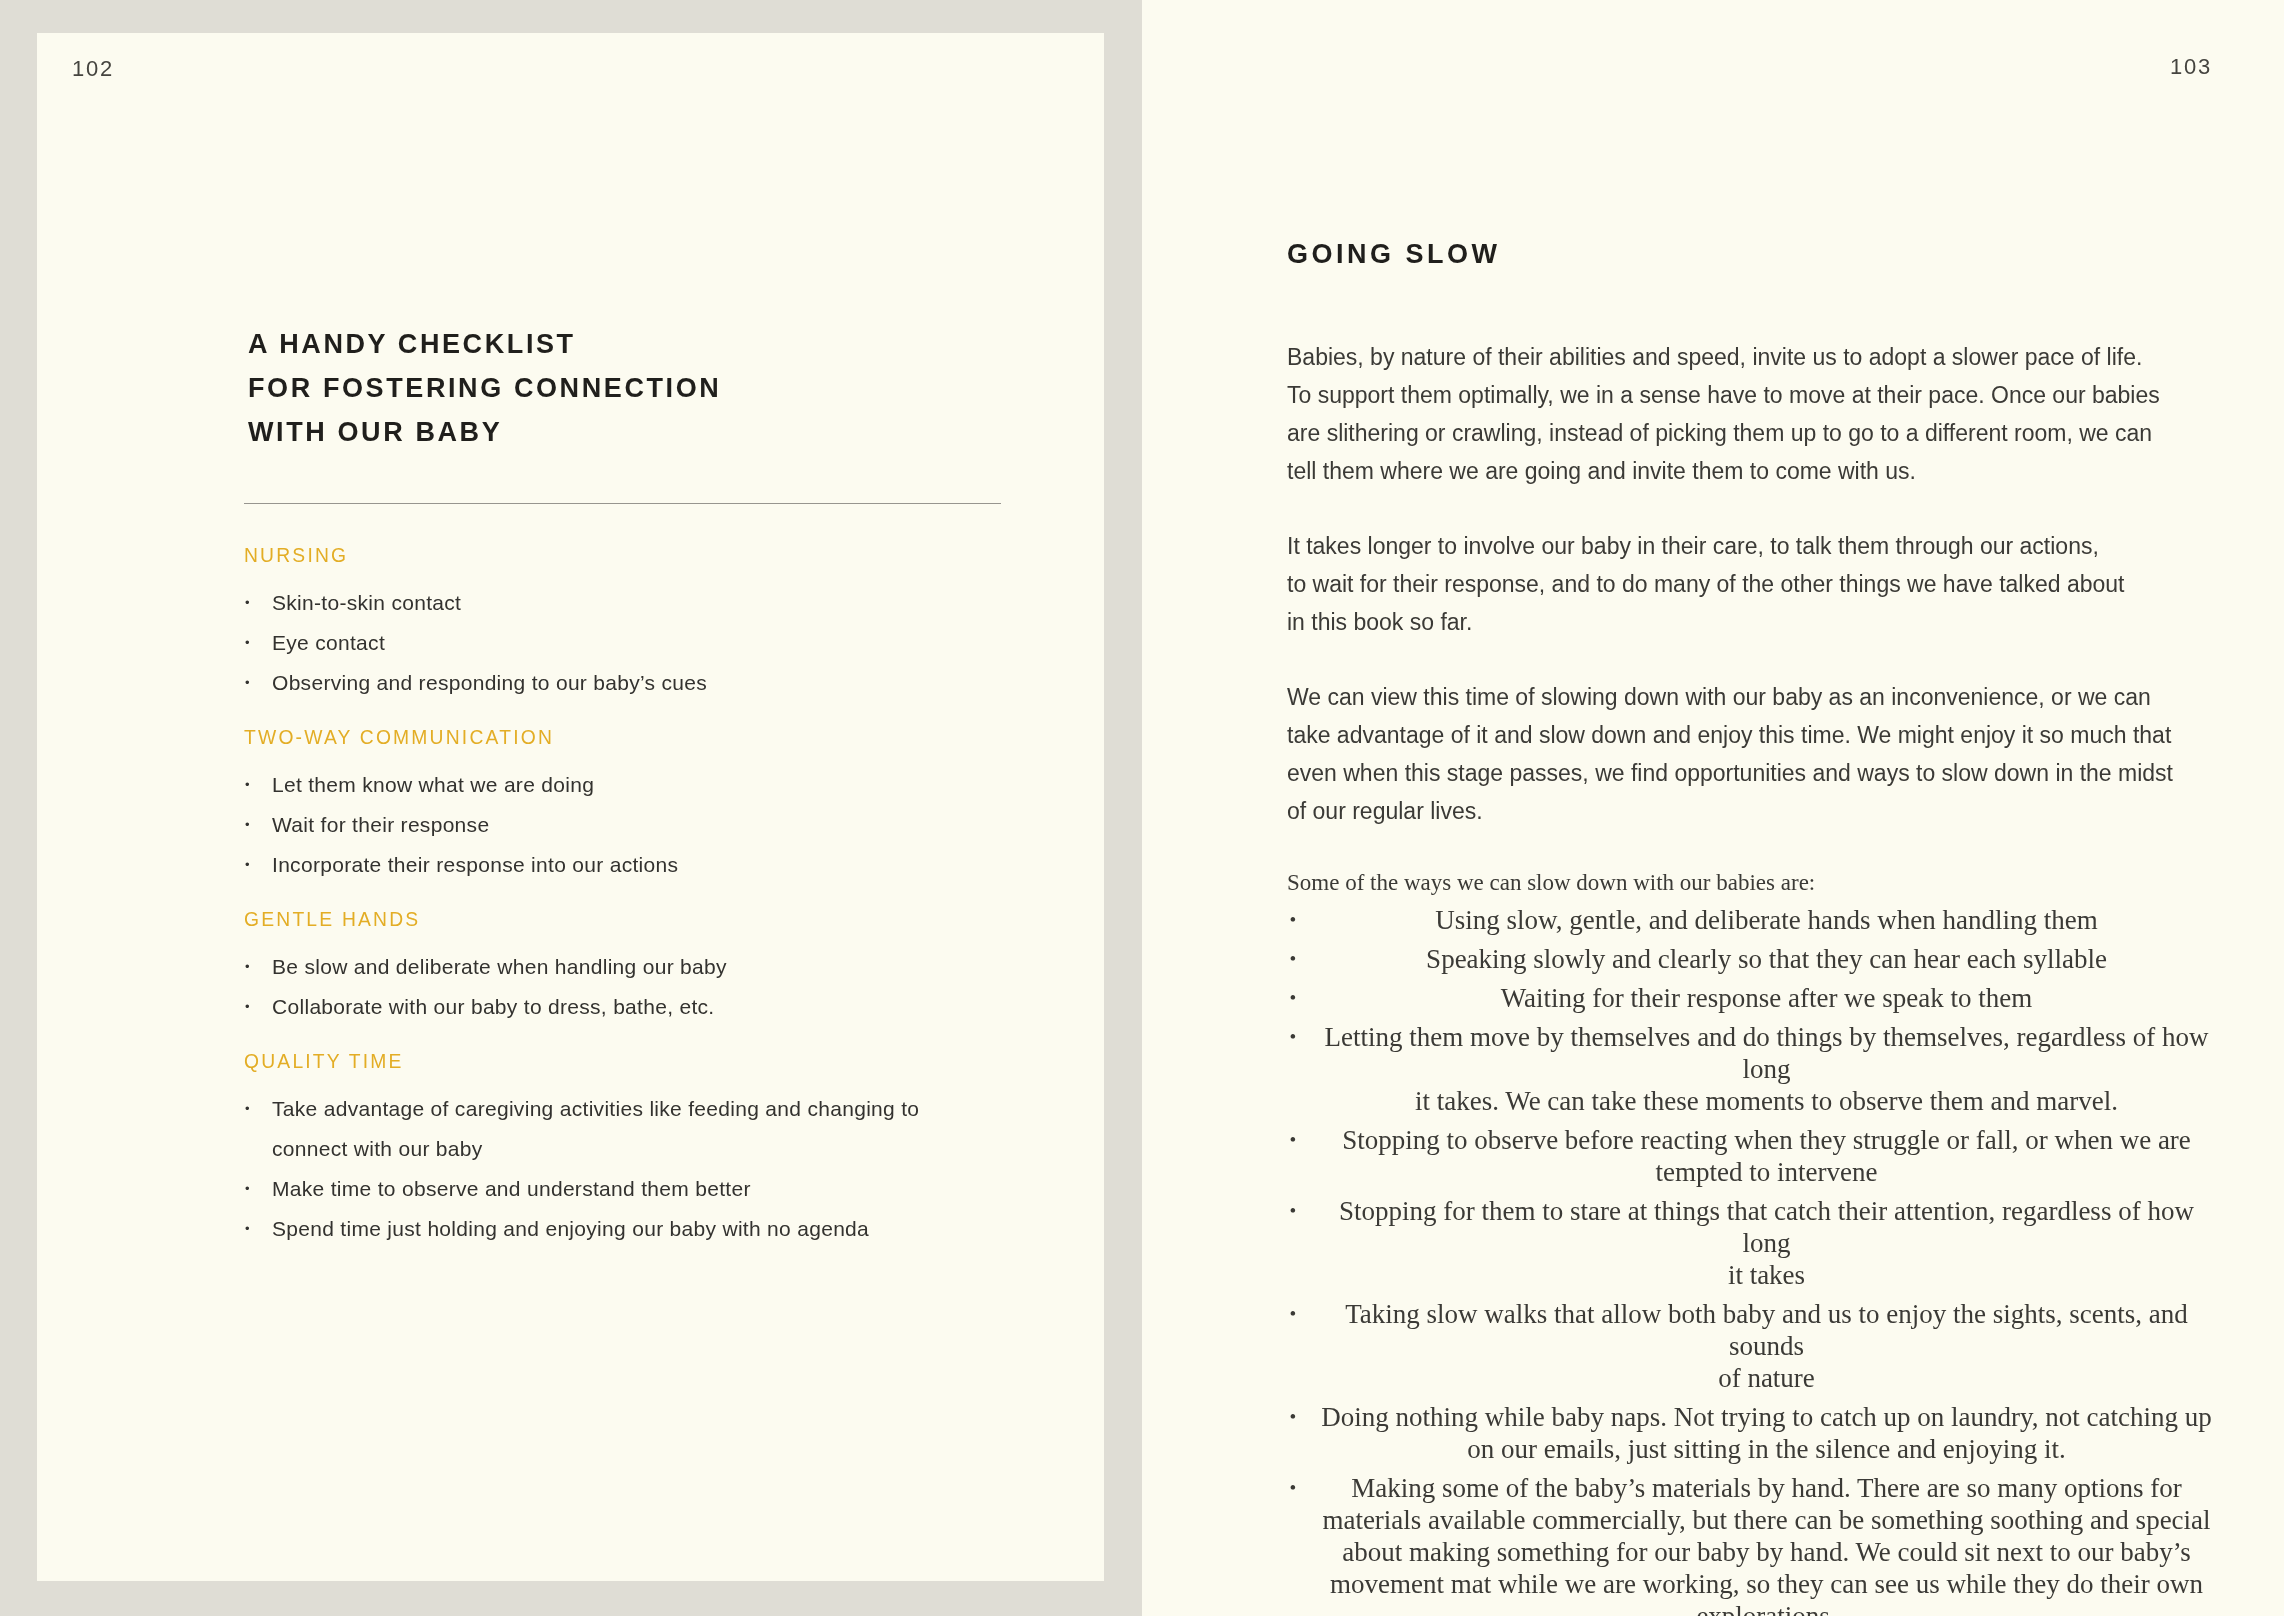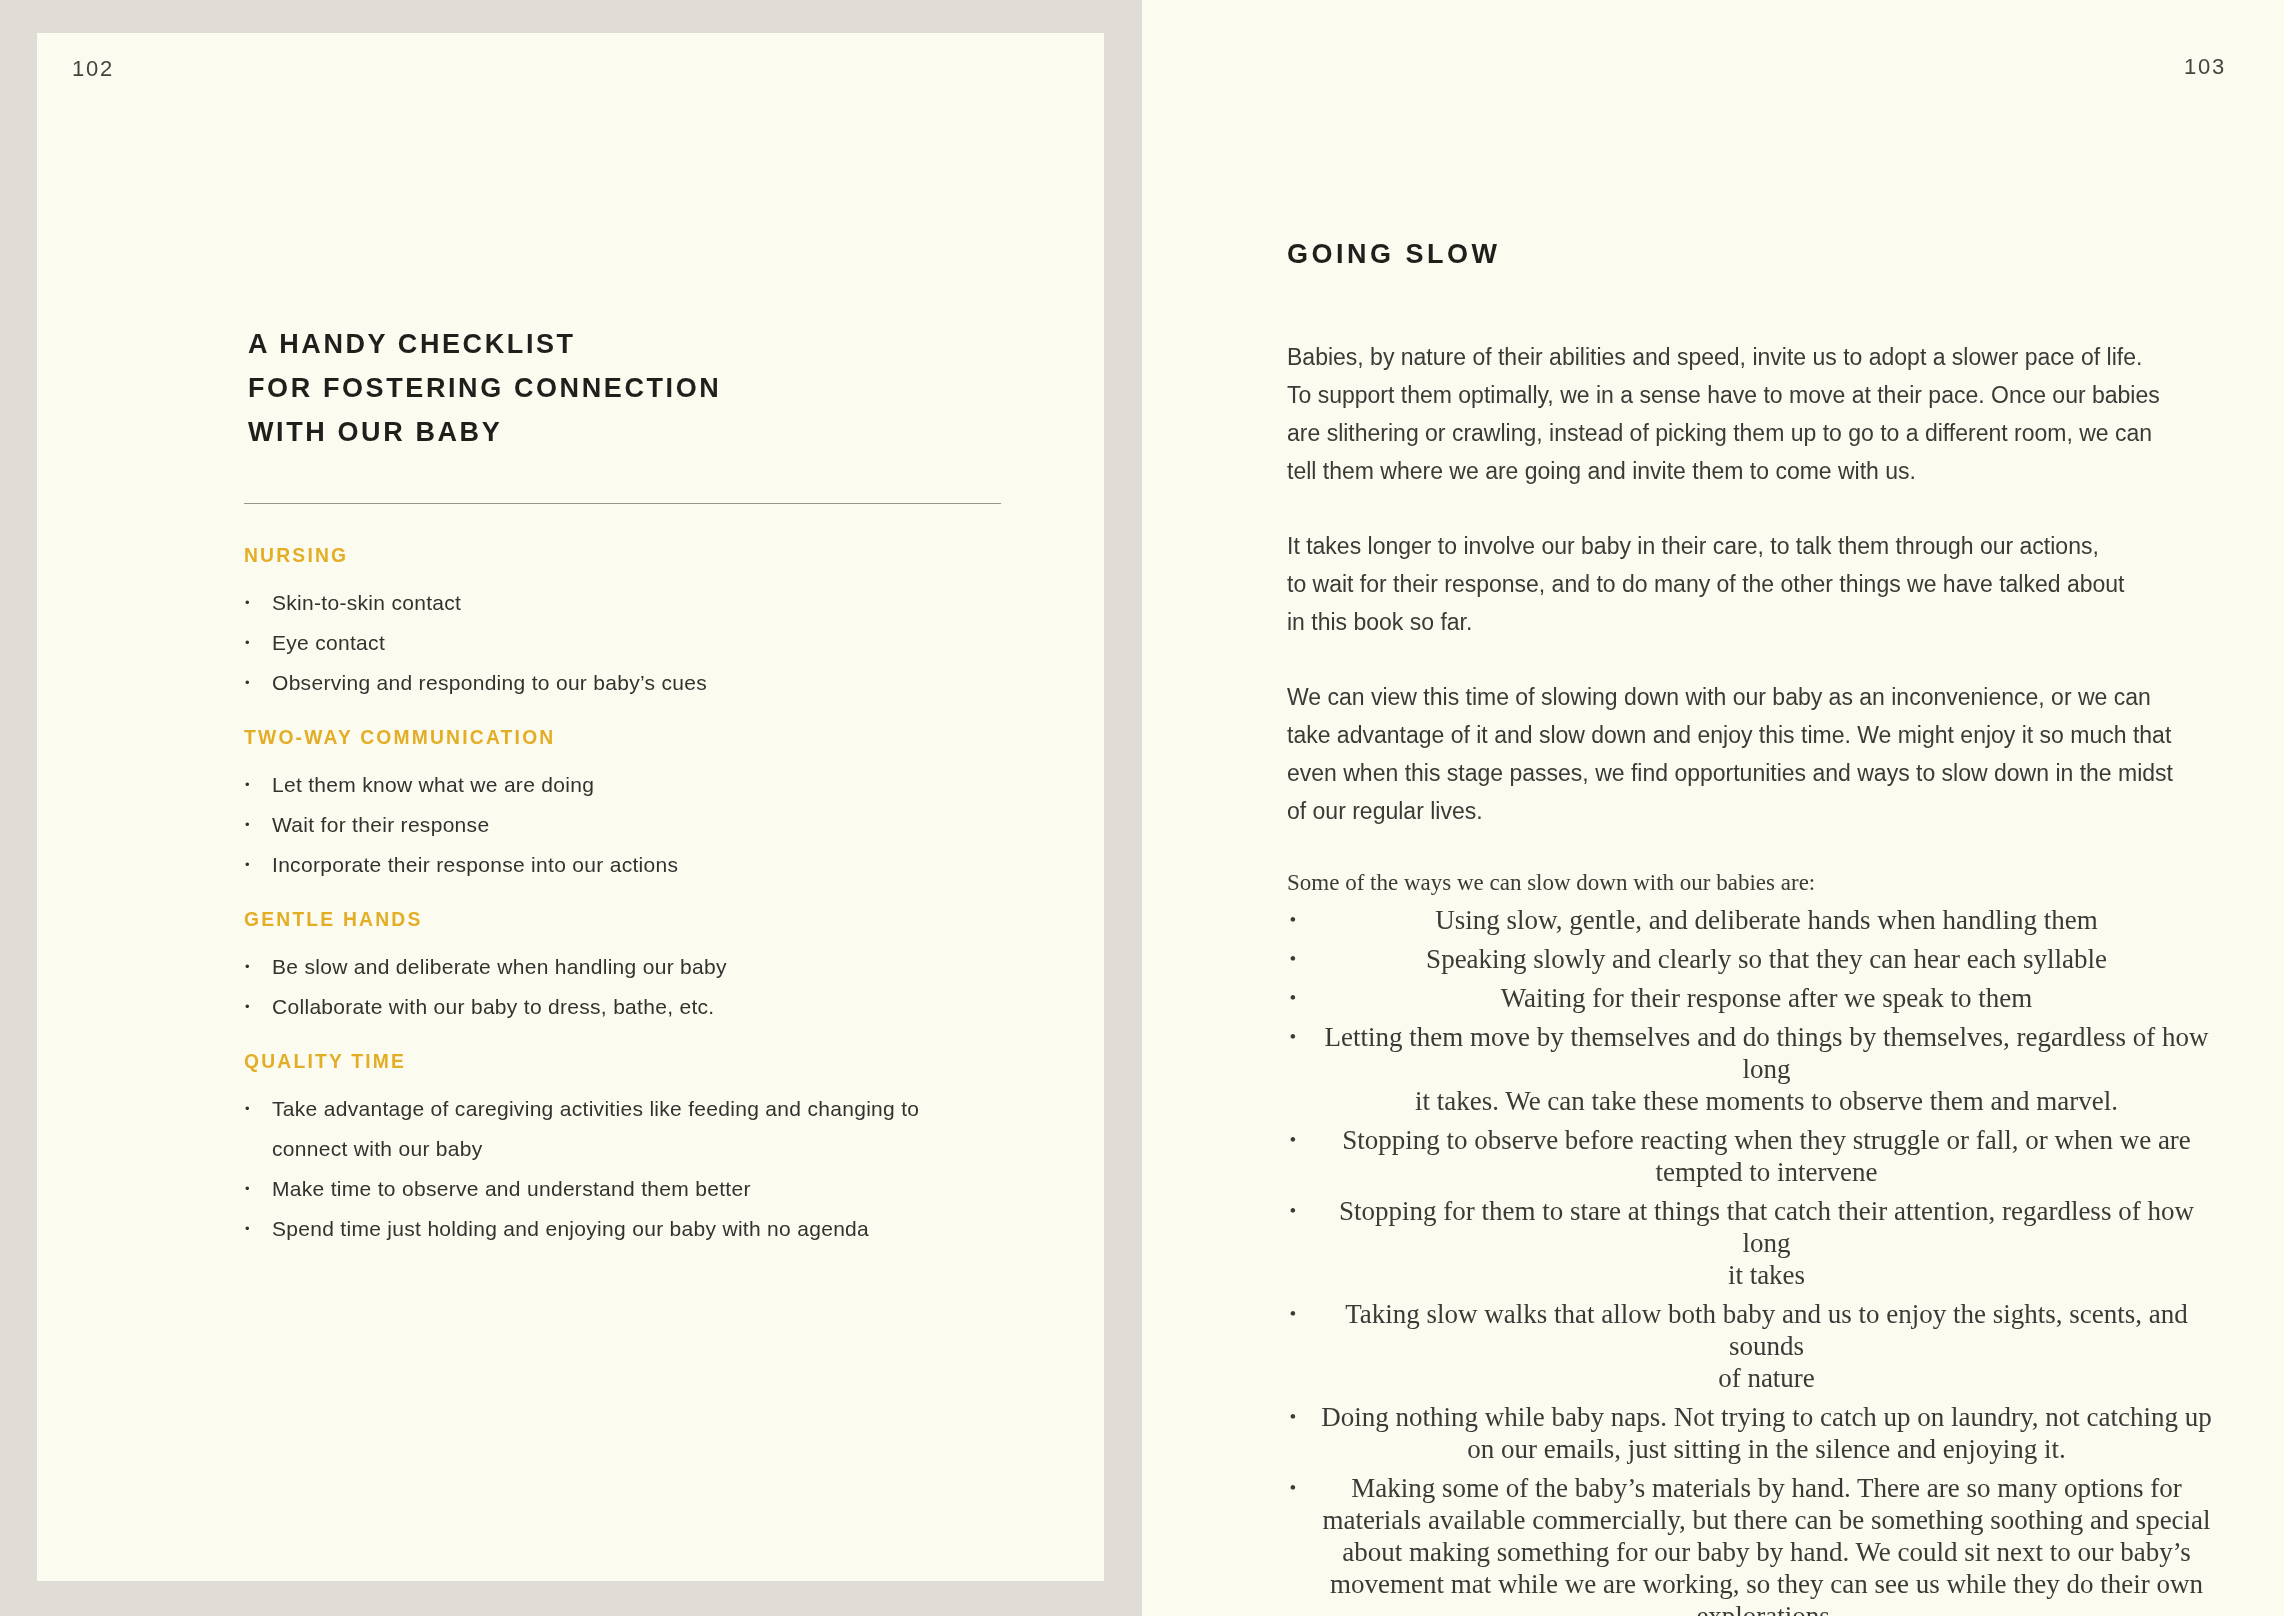--- a/index.html
+++ b/index.html
@@ -22,39 +22,39 @@
   }
   .page{position:absolute;background:var(--page);}
   .page-left{left:37px;top:33px;width:1067px;height:1548px;}
   .page-right{left:1142px;top:0;width:1142px;height:1616px;}
 
   .page-num{
     position:absolute;
     font-size:22px;color:var(--pagenum);letter-spacing:1.8px;
   }
   .page-num.left{left:27px;top:23px;margin-left:8px;}
-  .page-num.right{right:58px;top:54px;}
+  .page-num.right{right:72px;top:54px;}
 
   
   .lp-content{position:absolute;left:207px;top:285px;width:826px;}
   .lp-title{
     margin:4px;
     font-size:27px;line-height:44px;font-weight:bold;
     letter-spacing:2.6px;color:var(--ink);
     white-space:pre-line;
   }
   .divider{
     border:none;border-top:0.9px solid var(--divider);
     margin:49px 0 0 0;width:757px;
   }
   .cl-section{margin-top:41px;}
   .cl-section + .cl-section{margin-top:24px;}
   .cl-heading{
     margin:0 0 16px 0;
-    font-size:19.3px;font-weight:bold;letter-spacing:2.2px;
+    font-size:19.3px;font-weight:normal;letter-spacing:2.2px;
     color:var(--gold);
   }
   .cl-items{list-style:none;margin:0;padding:0;}
   .cl-items li{
     position:relative;
     padding-left:28px;
     font-size:21px;line-height:40px;
     letter-spacing:0.3px;
     color:var(--body-sans);
     white-space:pre-line;

